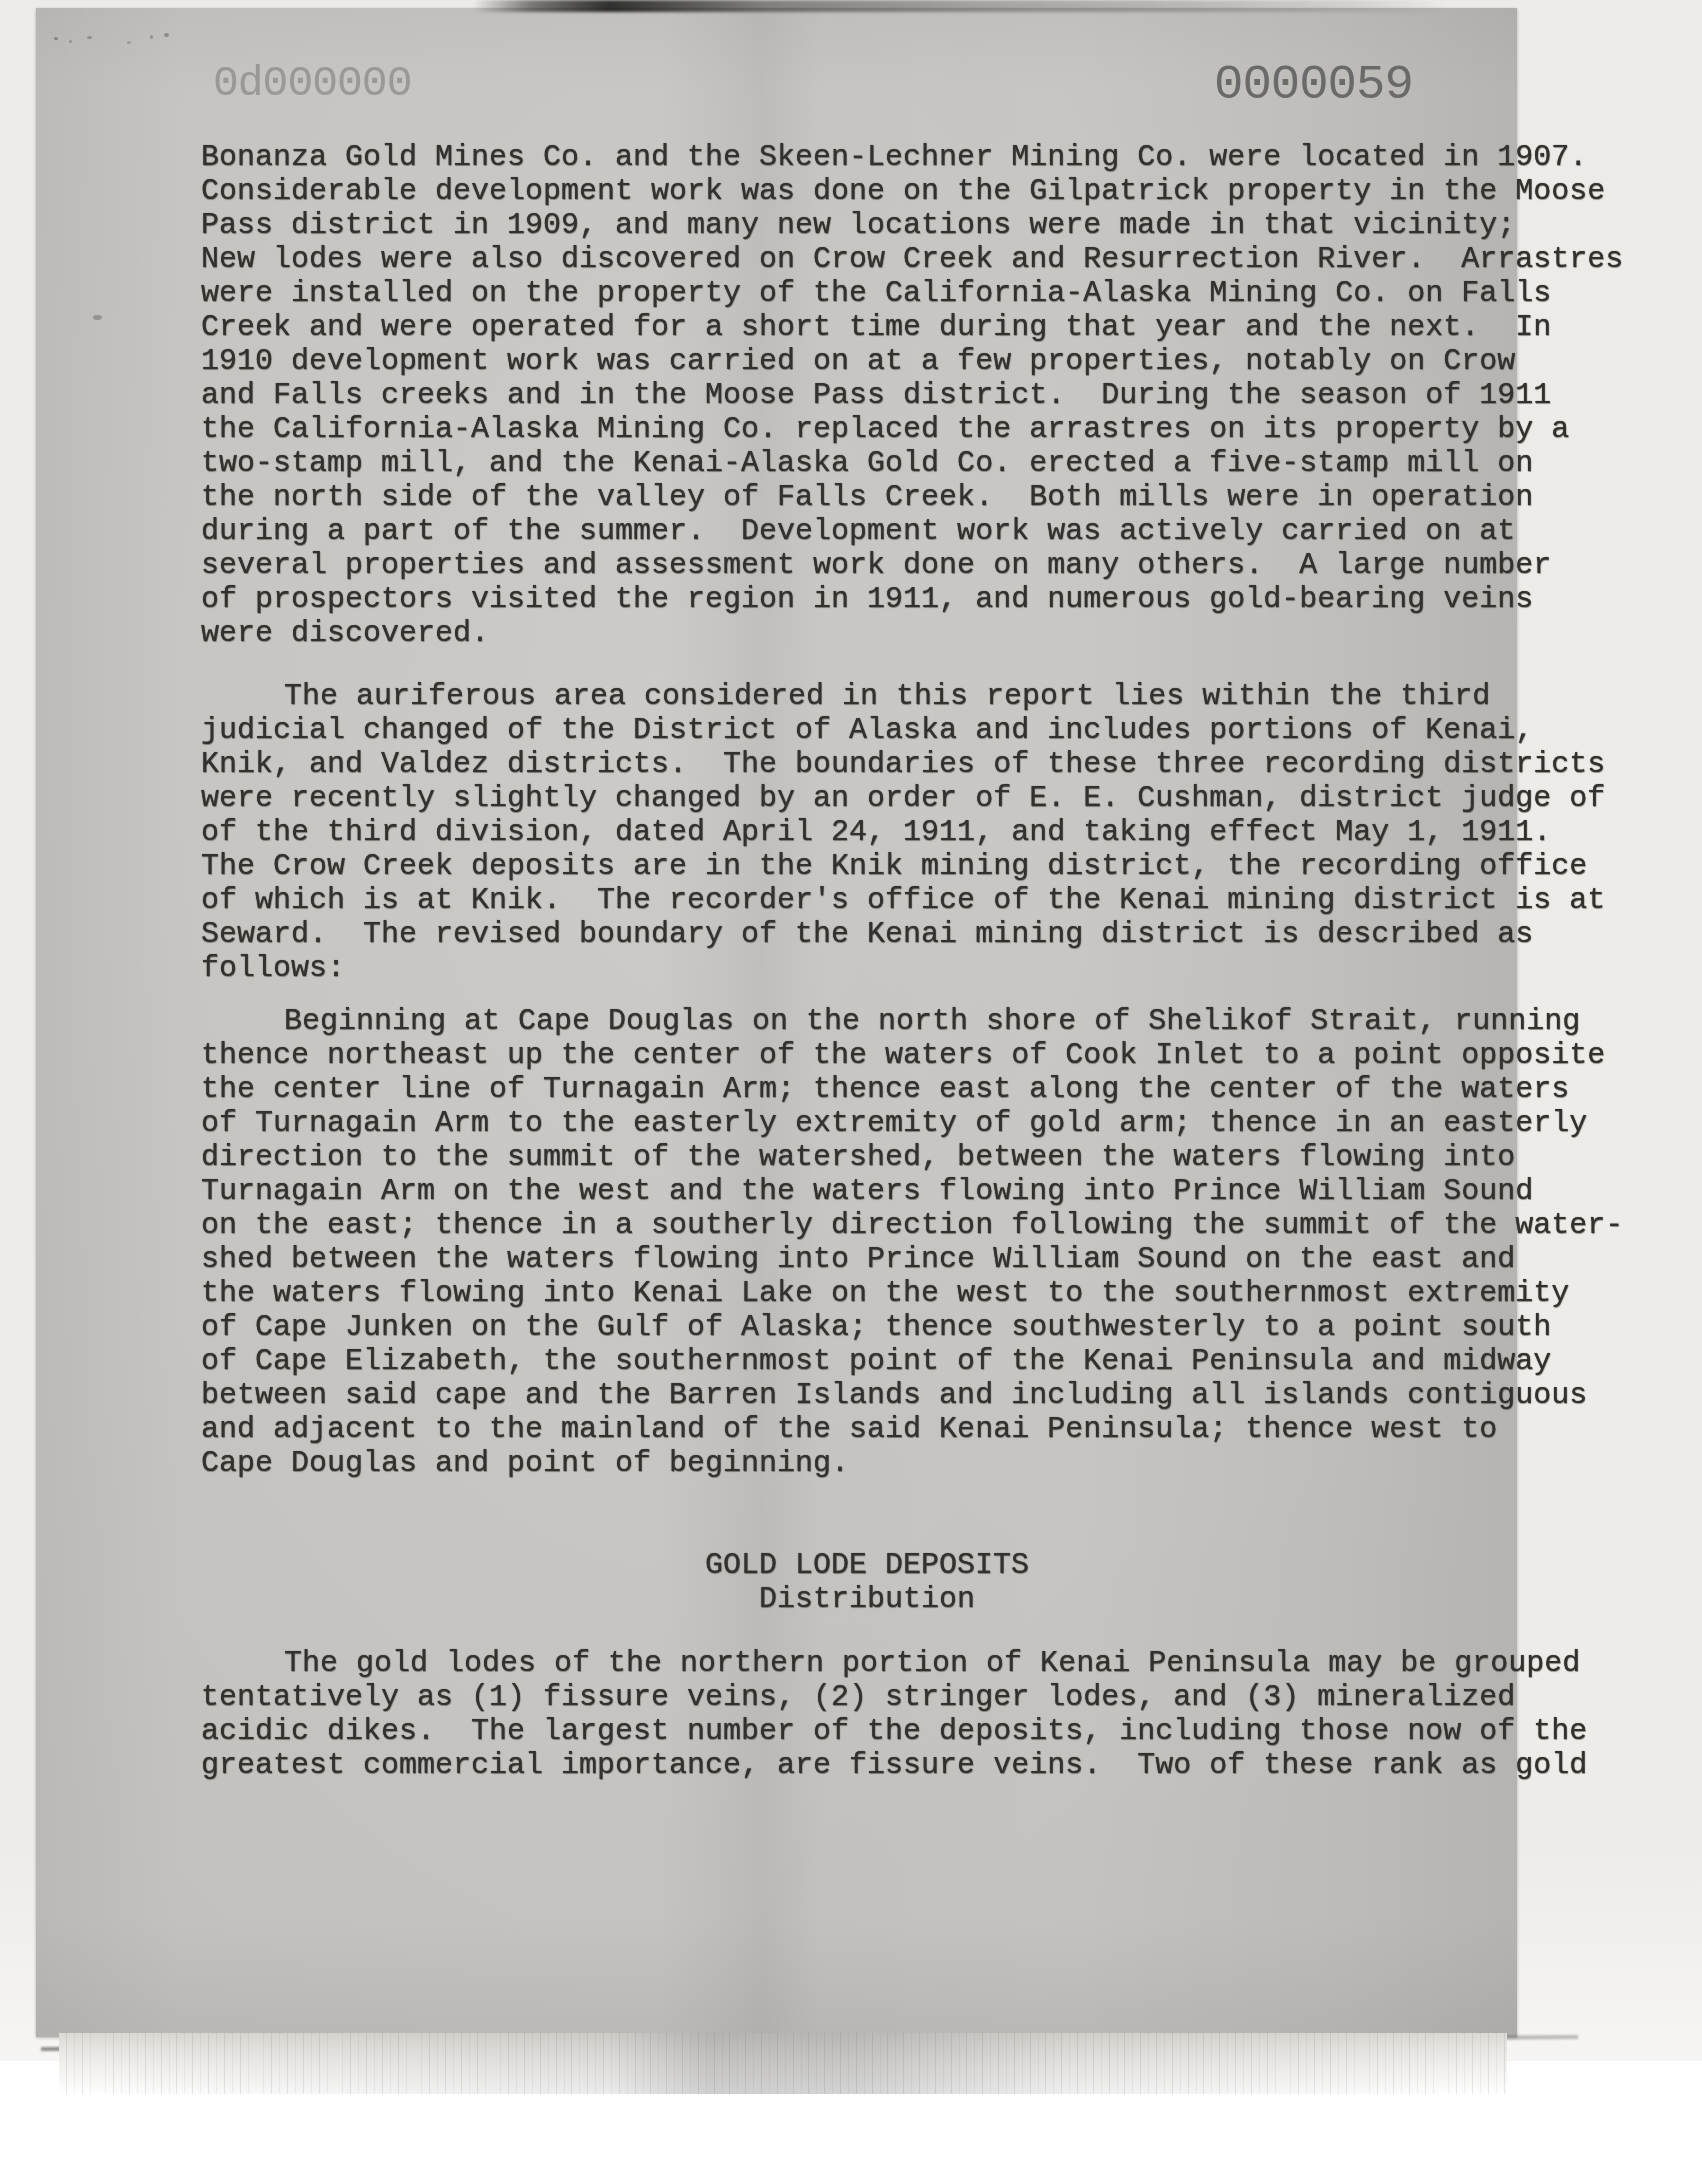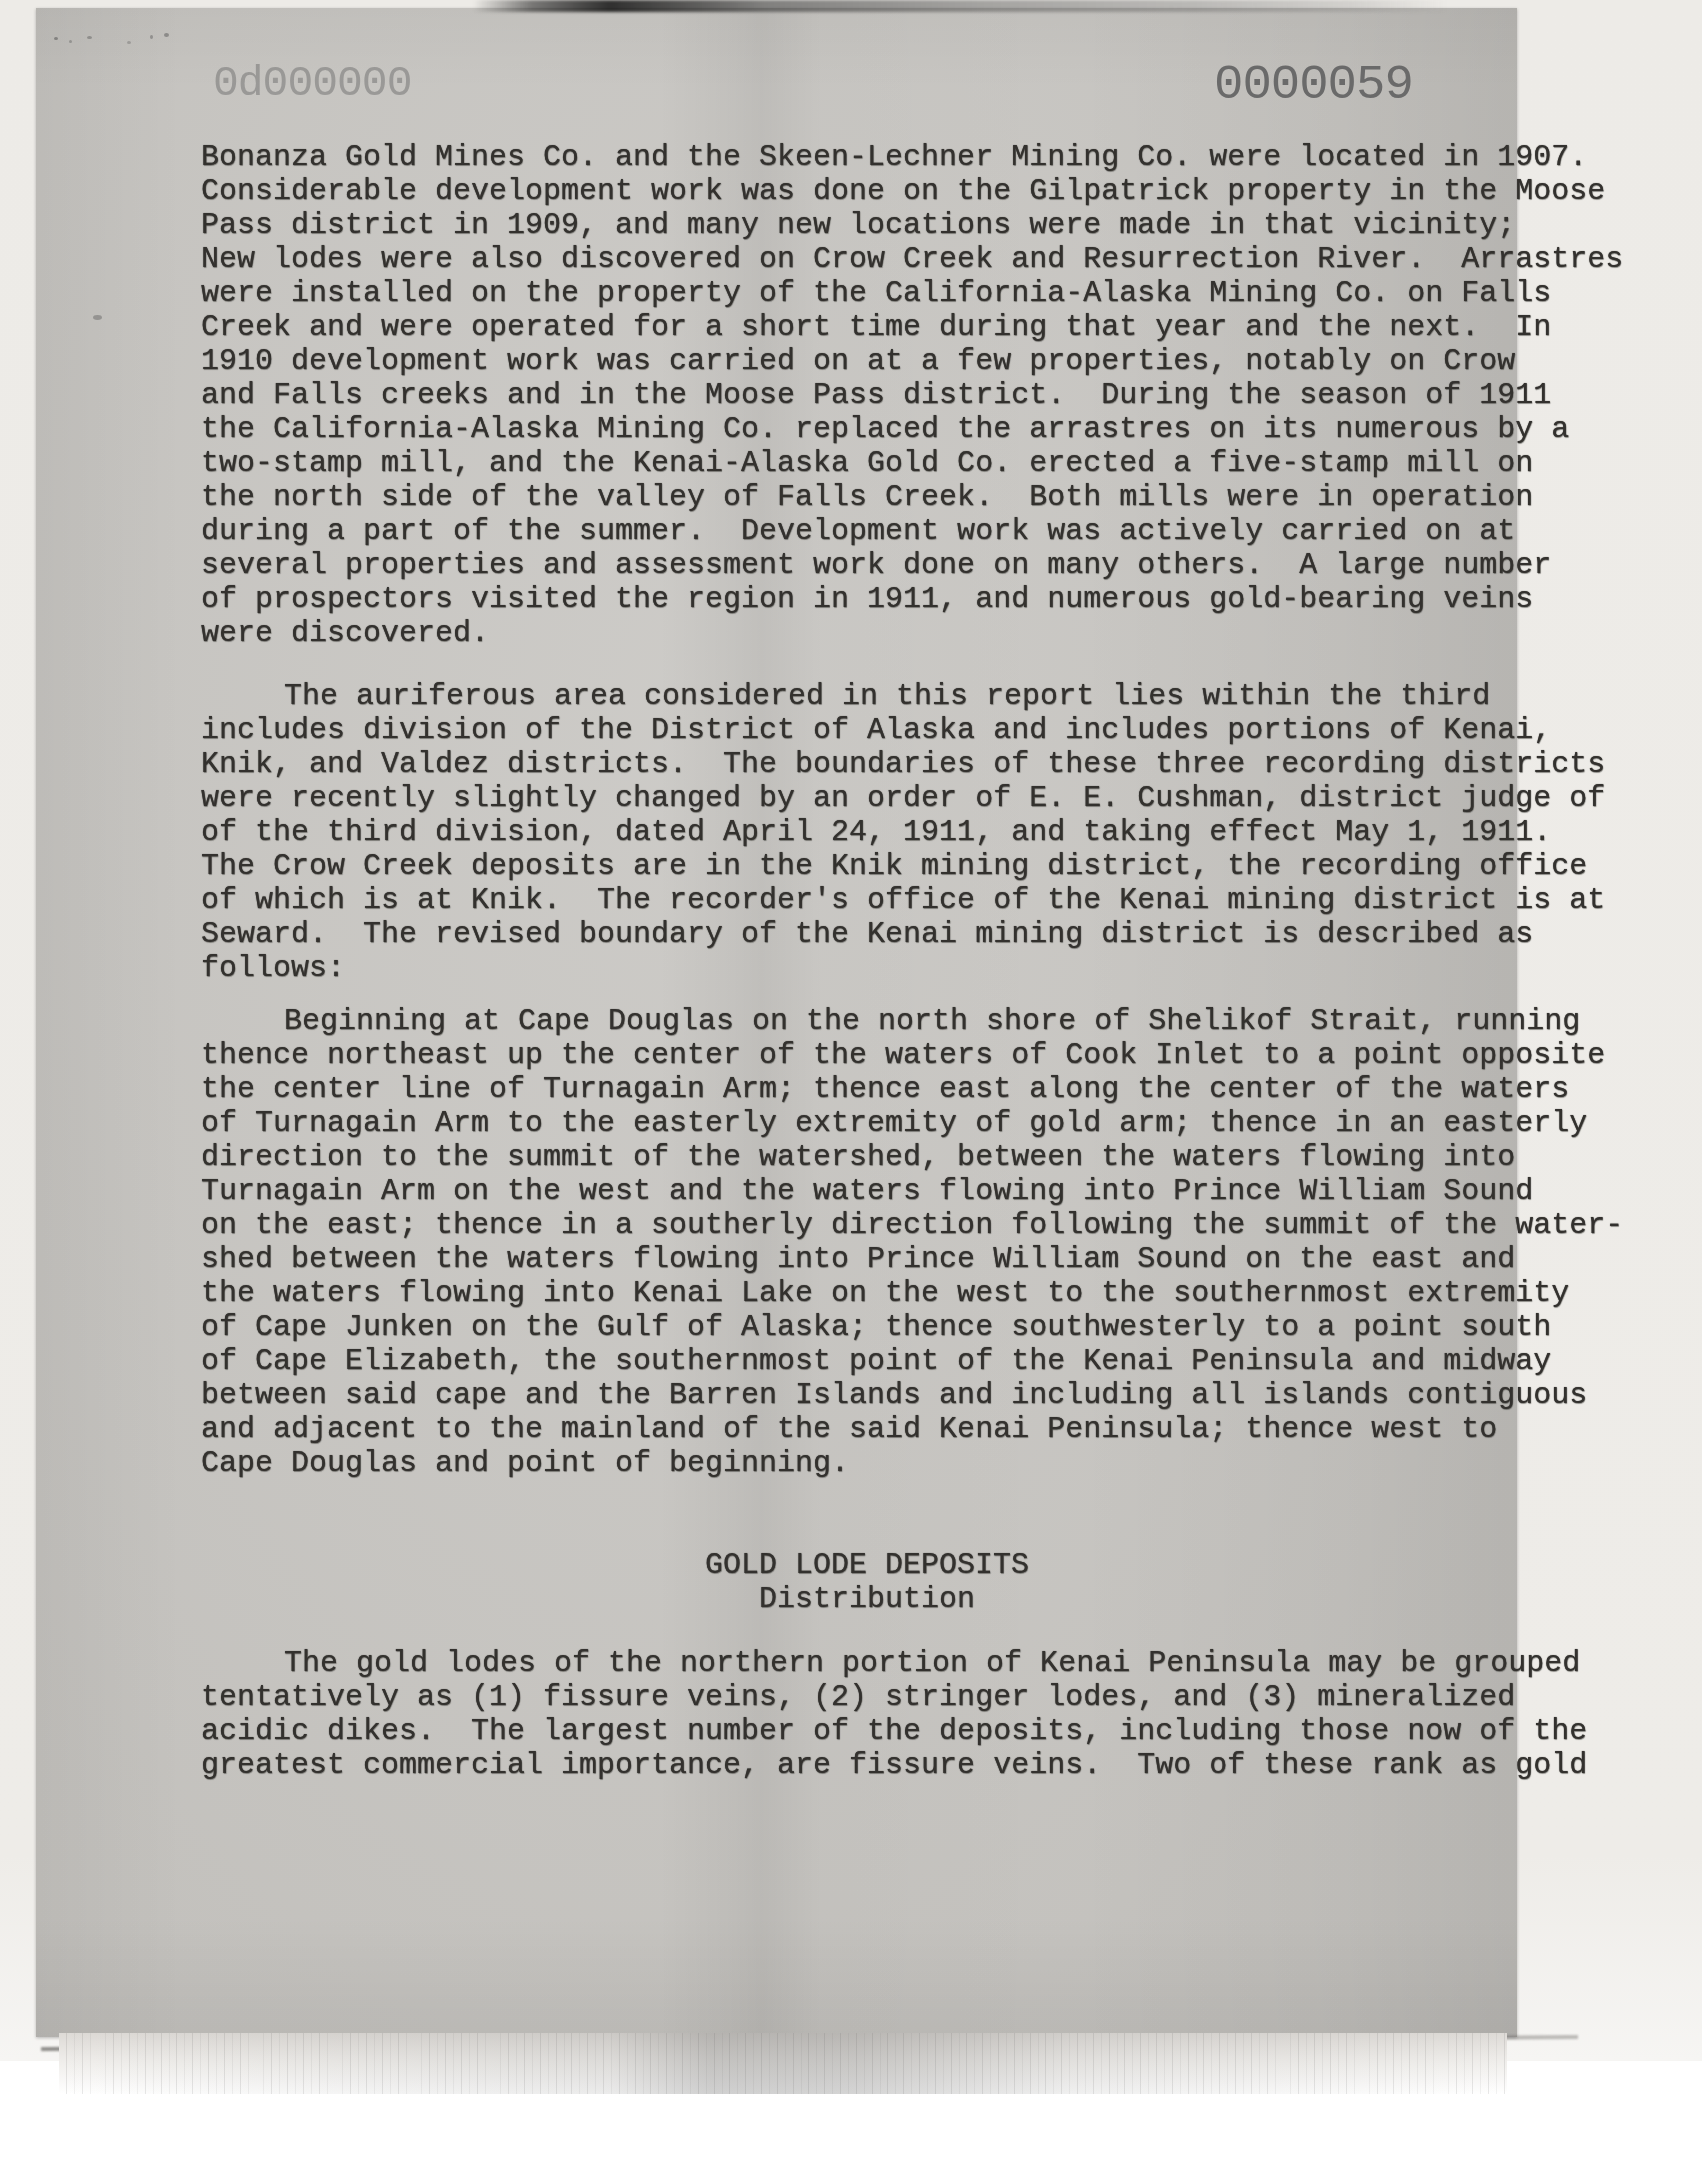--- a/index.html
+++ b/index.html
@@ -110,31 +110,31 @@
   <div class="textblock" id="textblock">
       <div class="block block-0 paragraph">
         <div class="line">Bonanza Gold Mines Co. and the Skeen-Lechner Mining Co. were located in 1907.</div>
         <div class="line">Considerable development work was done on the Gilpatrick property in the Moose</div>
         <div class="line">Pass district in 1909, and many new locations were made in that vicinity;</div>
         <div class="line">New lodes were also discovered on Crow Creek and Resurrection River.  Arrastres</div>
         <div class="line">were installed on the property of the California-Alaska Mining Co. on Falls</div>
         <div class="line">Creek and were operated for a short time during that year and the next.  In</div>
         <div class="line">1910 development work was carried on at a few properties, notably on Crow</div>
         <div class="line">and Falls creeks and in the Moose Pass district.  During the season of 1911</div>
-        <div class="line">the California-Alaska Mining Co. replaced the arrastres on its numerous by a</div>
+        <div class="line">the California-Alaska Mining Co. replaced the arrastres on its property by a</div>
         <div class="line">two-stamp mill, and the Kenai-Alaska Gold Co. erected a five-stamp mill on</div>
         <div class="line">the north side of the valley of Falls Creek.  Both mills were in operation</div>
         <div class="line">during a part of the summer.  Development work was actively carried on at</div>
         <div class="line">several properties and assessment work done on many others.  A large number</div>
         <div class="line">of prospectors visited the region in 1911, and numerous gold-bearing veins</div>
         <div class="line">were discovered.</div>
       </div>
       <div class="block block-1 paragraph">
         <div class="line indent">The auriferous area considered in this report lies within the third</div>
-        <div class="line">includes division of the District of Alaska and includes portions of Kenai,</div>
+        <div class="line">judicial changed of the District of Alaska and includes portions of Kenai,</div>
         <div class="line">Knik, and Valdez districts.  The boundaries of these three recording districts</div>
         <div class="line">were recently slightly changed by an order of E. E. Cushman, district judge of</div>
         <div class="line">of the third division, dated April 24, 1911, and taking effect May 1, 1911.</div>
         <div class="line">The Crow Creek deposits are in the Knik mining district, the recording office</div>
         <div class="line">of which is at Knik.  The recorder's office of the Kenai mining district is at</div>
         <div class="line">Seward.  The revised boundary of the Kenai mining district is described as</div>
         <div class="line">follows:</div>
       </div>
       <div class="block block-2 paragraph">
         <div class="line indent">Beginning at Cape Douglas on the north shore of Shelikof Strait, running</div>

